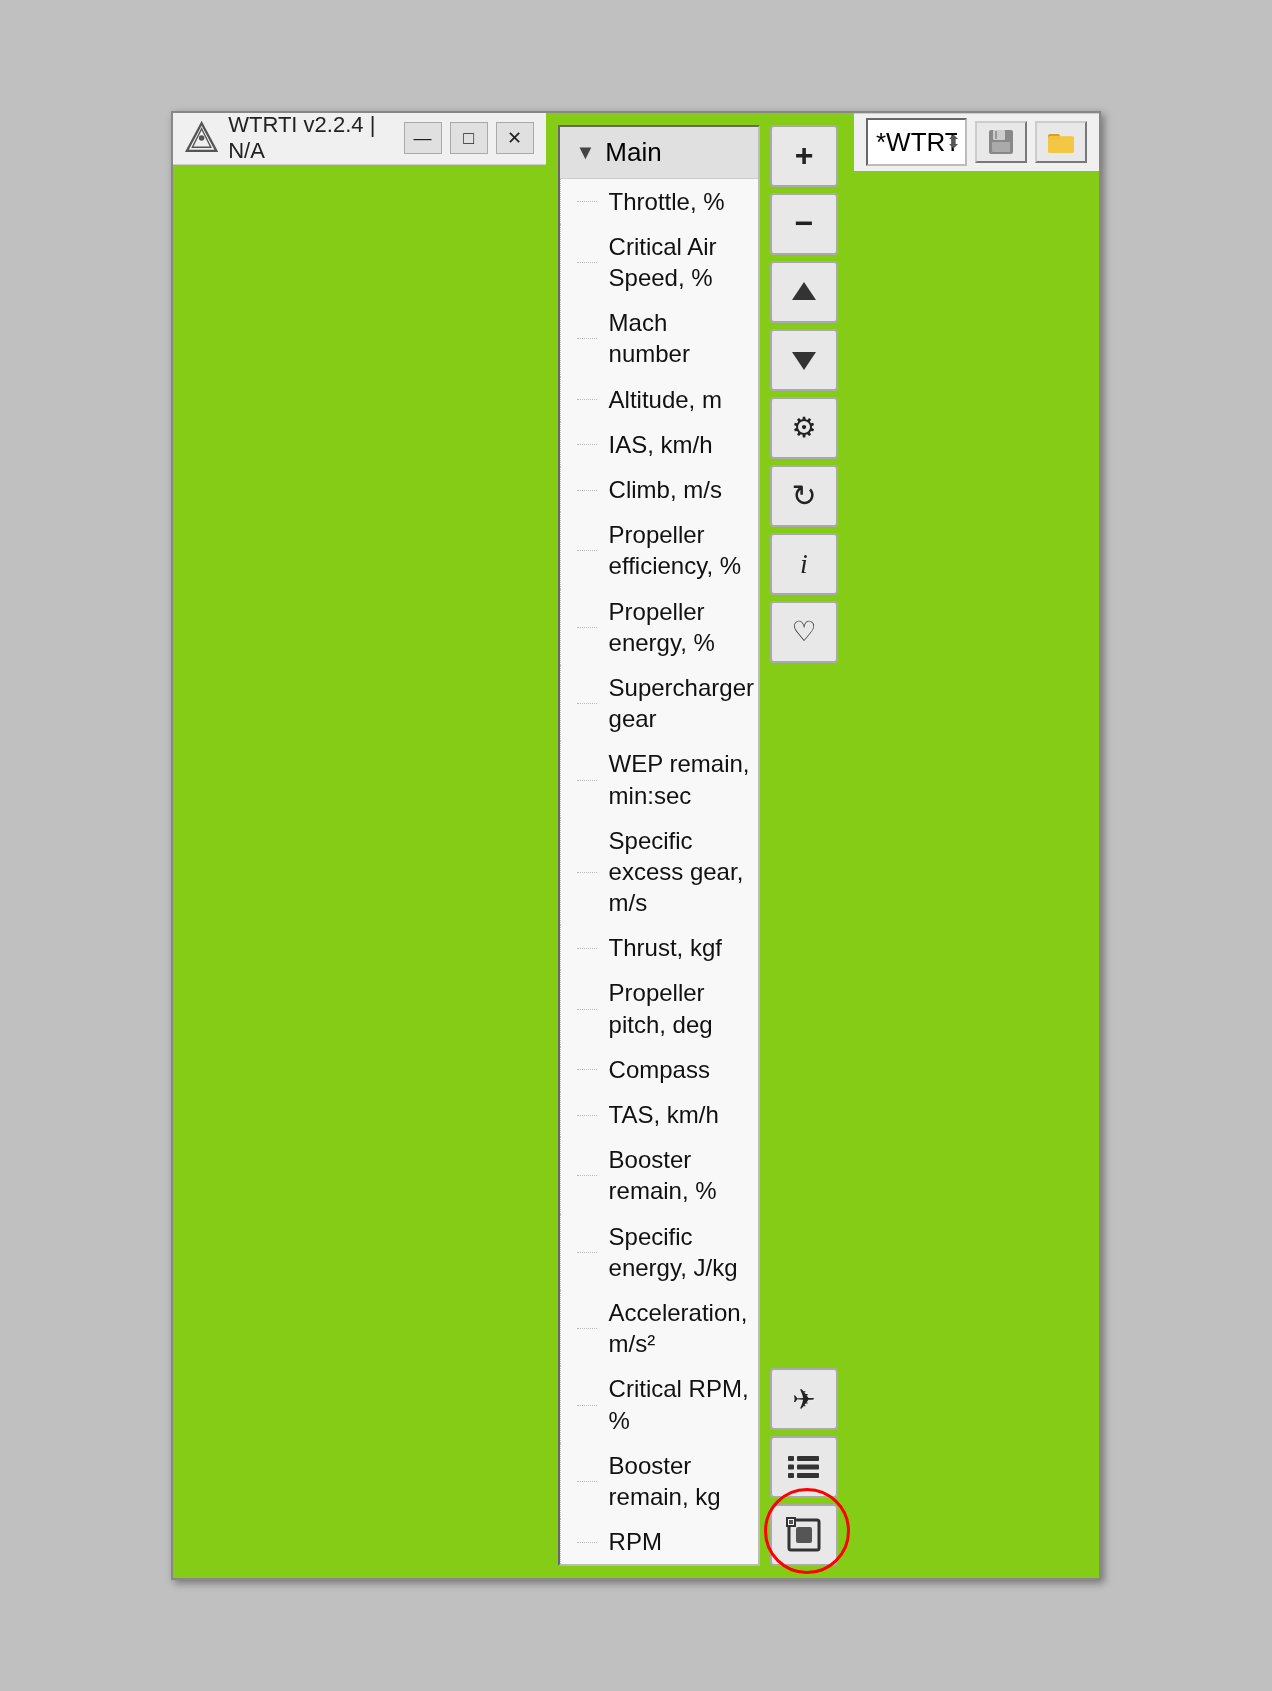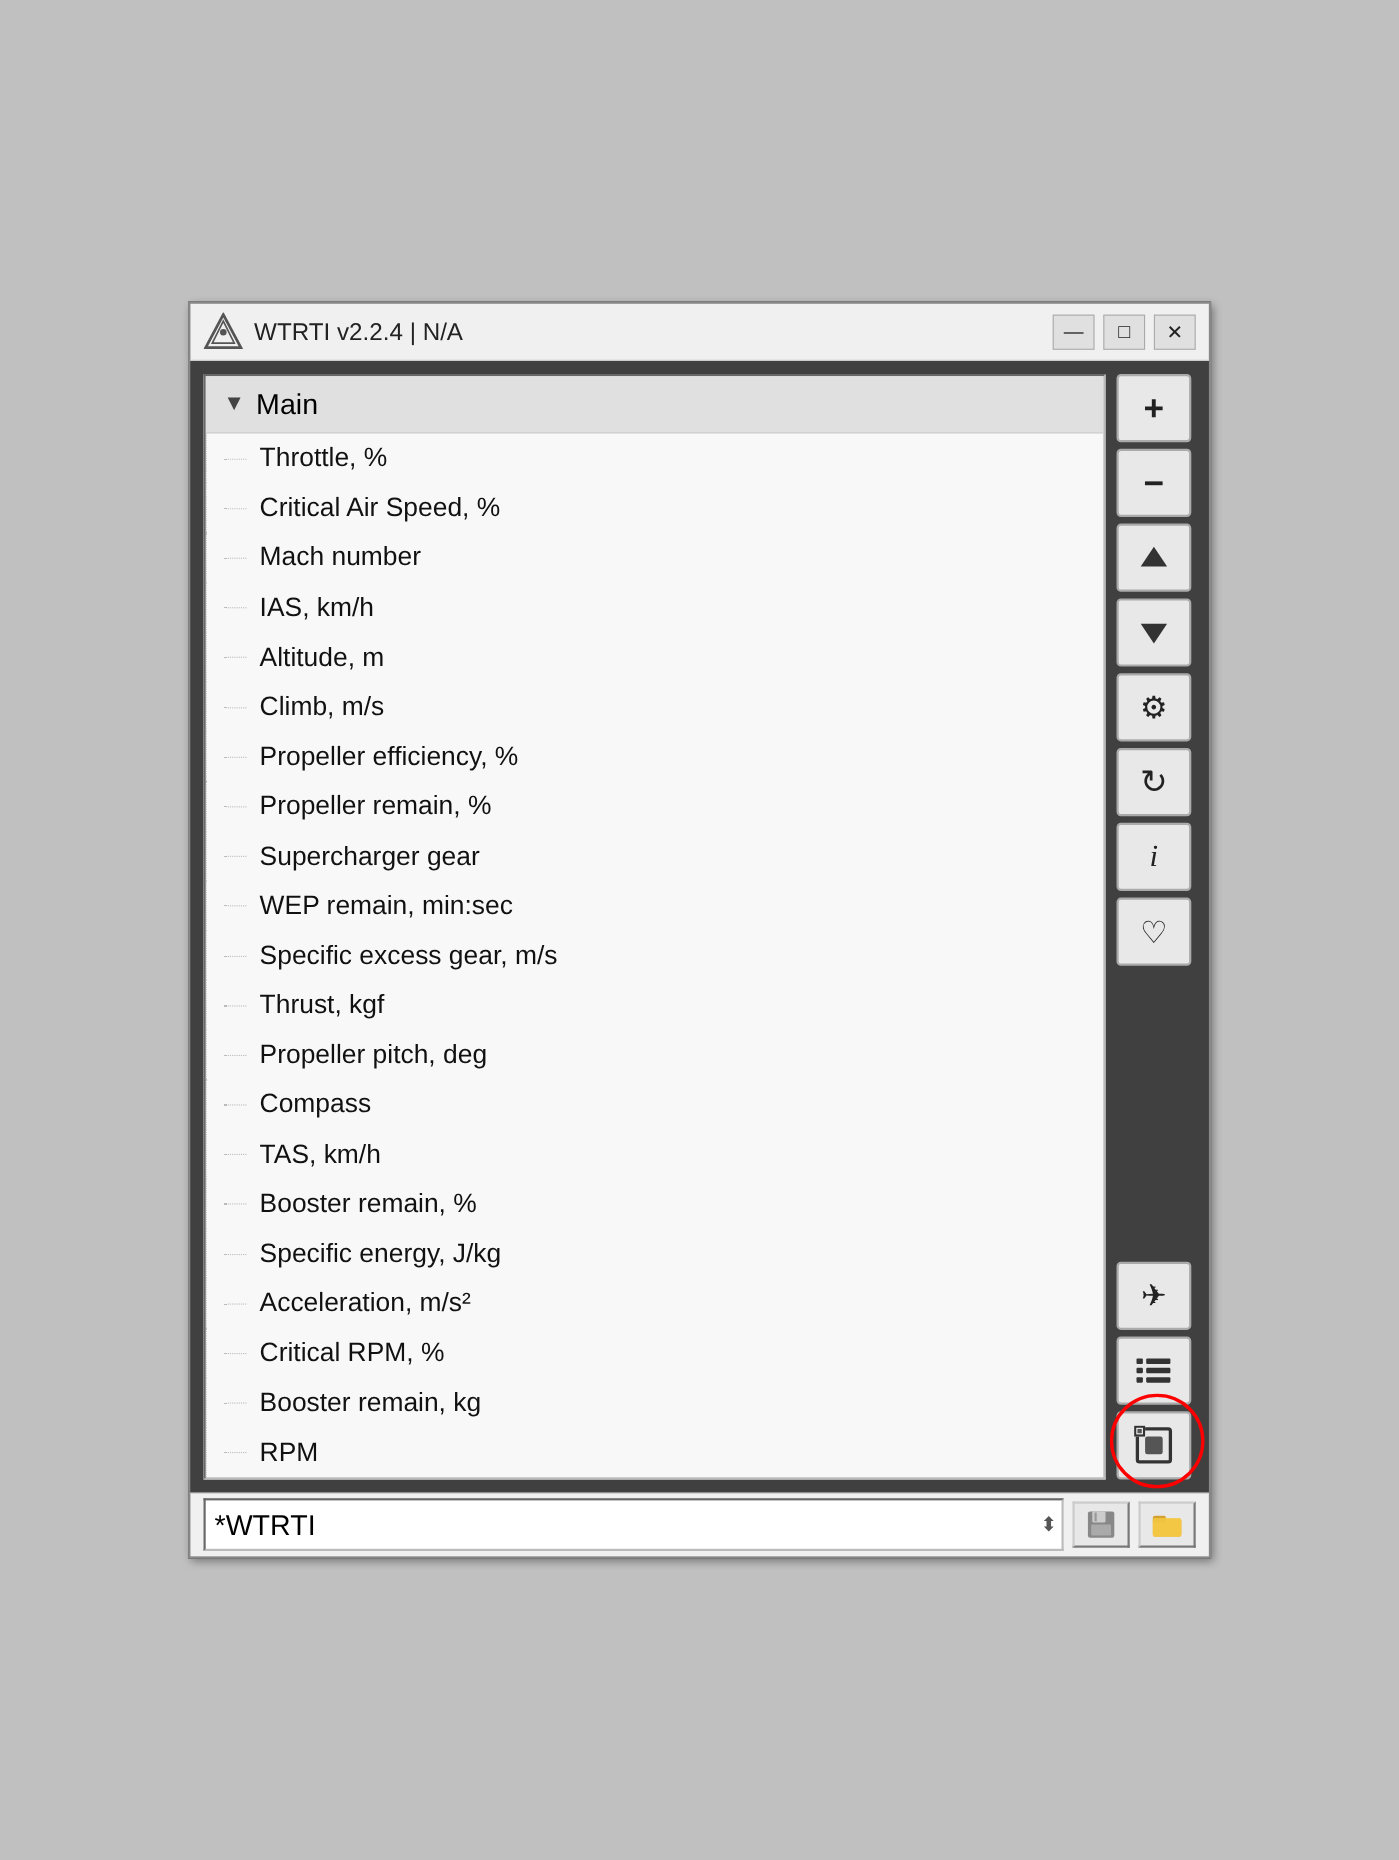--- a/index.html
+++ b/index.html
@@ -6,25 +6,25 @@
     body {
       background: #c0c0c0;
       display: flex;
       justify-content: center;
       align-items: center;
       min-height: 100vh;
       font-family: 'Segoe UI', Arial, sans-serif;
     }
     .window {
       width: 930px;
-      background: #404040;
+      background: #84cc16;
       border: 2px solid #888;
       box-shadow: 3px 3px 8px rgba(0,0,0,0.4);
       display: flex;
-      flex-direction: column;
+      flex-direction: row;
     }
     .title-bar {
       background: #f0f0f0;
       border-bottom: 1px solid #ccc;
       padding: 8px 12px;
       display: flex;
       align-items: center;
       justify-content: space-between;
       height: 52px;
     }
@@ -242,25 +242,25 @@
     <div class="list-panel">
       <div class="list-header">
         <span class="chevron-icon">▼</span>
         <span>Main</span>
       </div>
       <div class="list-scroll-area">
 
       <div class="list-item">Throttle, %</div>
           <div class="list-item">Critical Air Speed, %</div>
           <div class="list-item">Mach number</div>
+          <div class="list-item">Altitude, m</div>
           <div class="list-item">IAS, km/h</div>
-          <div class="list-item">Altitude, m</div>
           <div class="list-item">Climb, m/s</div>
           <div class="list-item">Propeller efficiency, %</div>
-          <div class="list-item">Propeller remain, %</div>
+          <div class="list-item">Propeller energy, %</div>
           <div class="list-item">Supercharger gear</div>
           <div class="list-item">WEP remain, min:sec</div>
           <div class="list-item">Specific excess gear, m/s</div>
           <div class="list-item">Thrust, kgf</div>
           <div class="list-item">Propeller pitch, deg</div>
           <div class="list-item">Compass</div>
           <div class="list-item">TAS, km/h</div>
           <div class="list-item">Booster remain, %</div>
           <div class="list-item">Specific energy, J/kg</div>
           <div class="list-item">Acceleration, m/s²</div>

